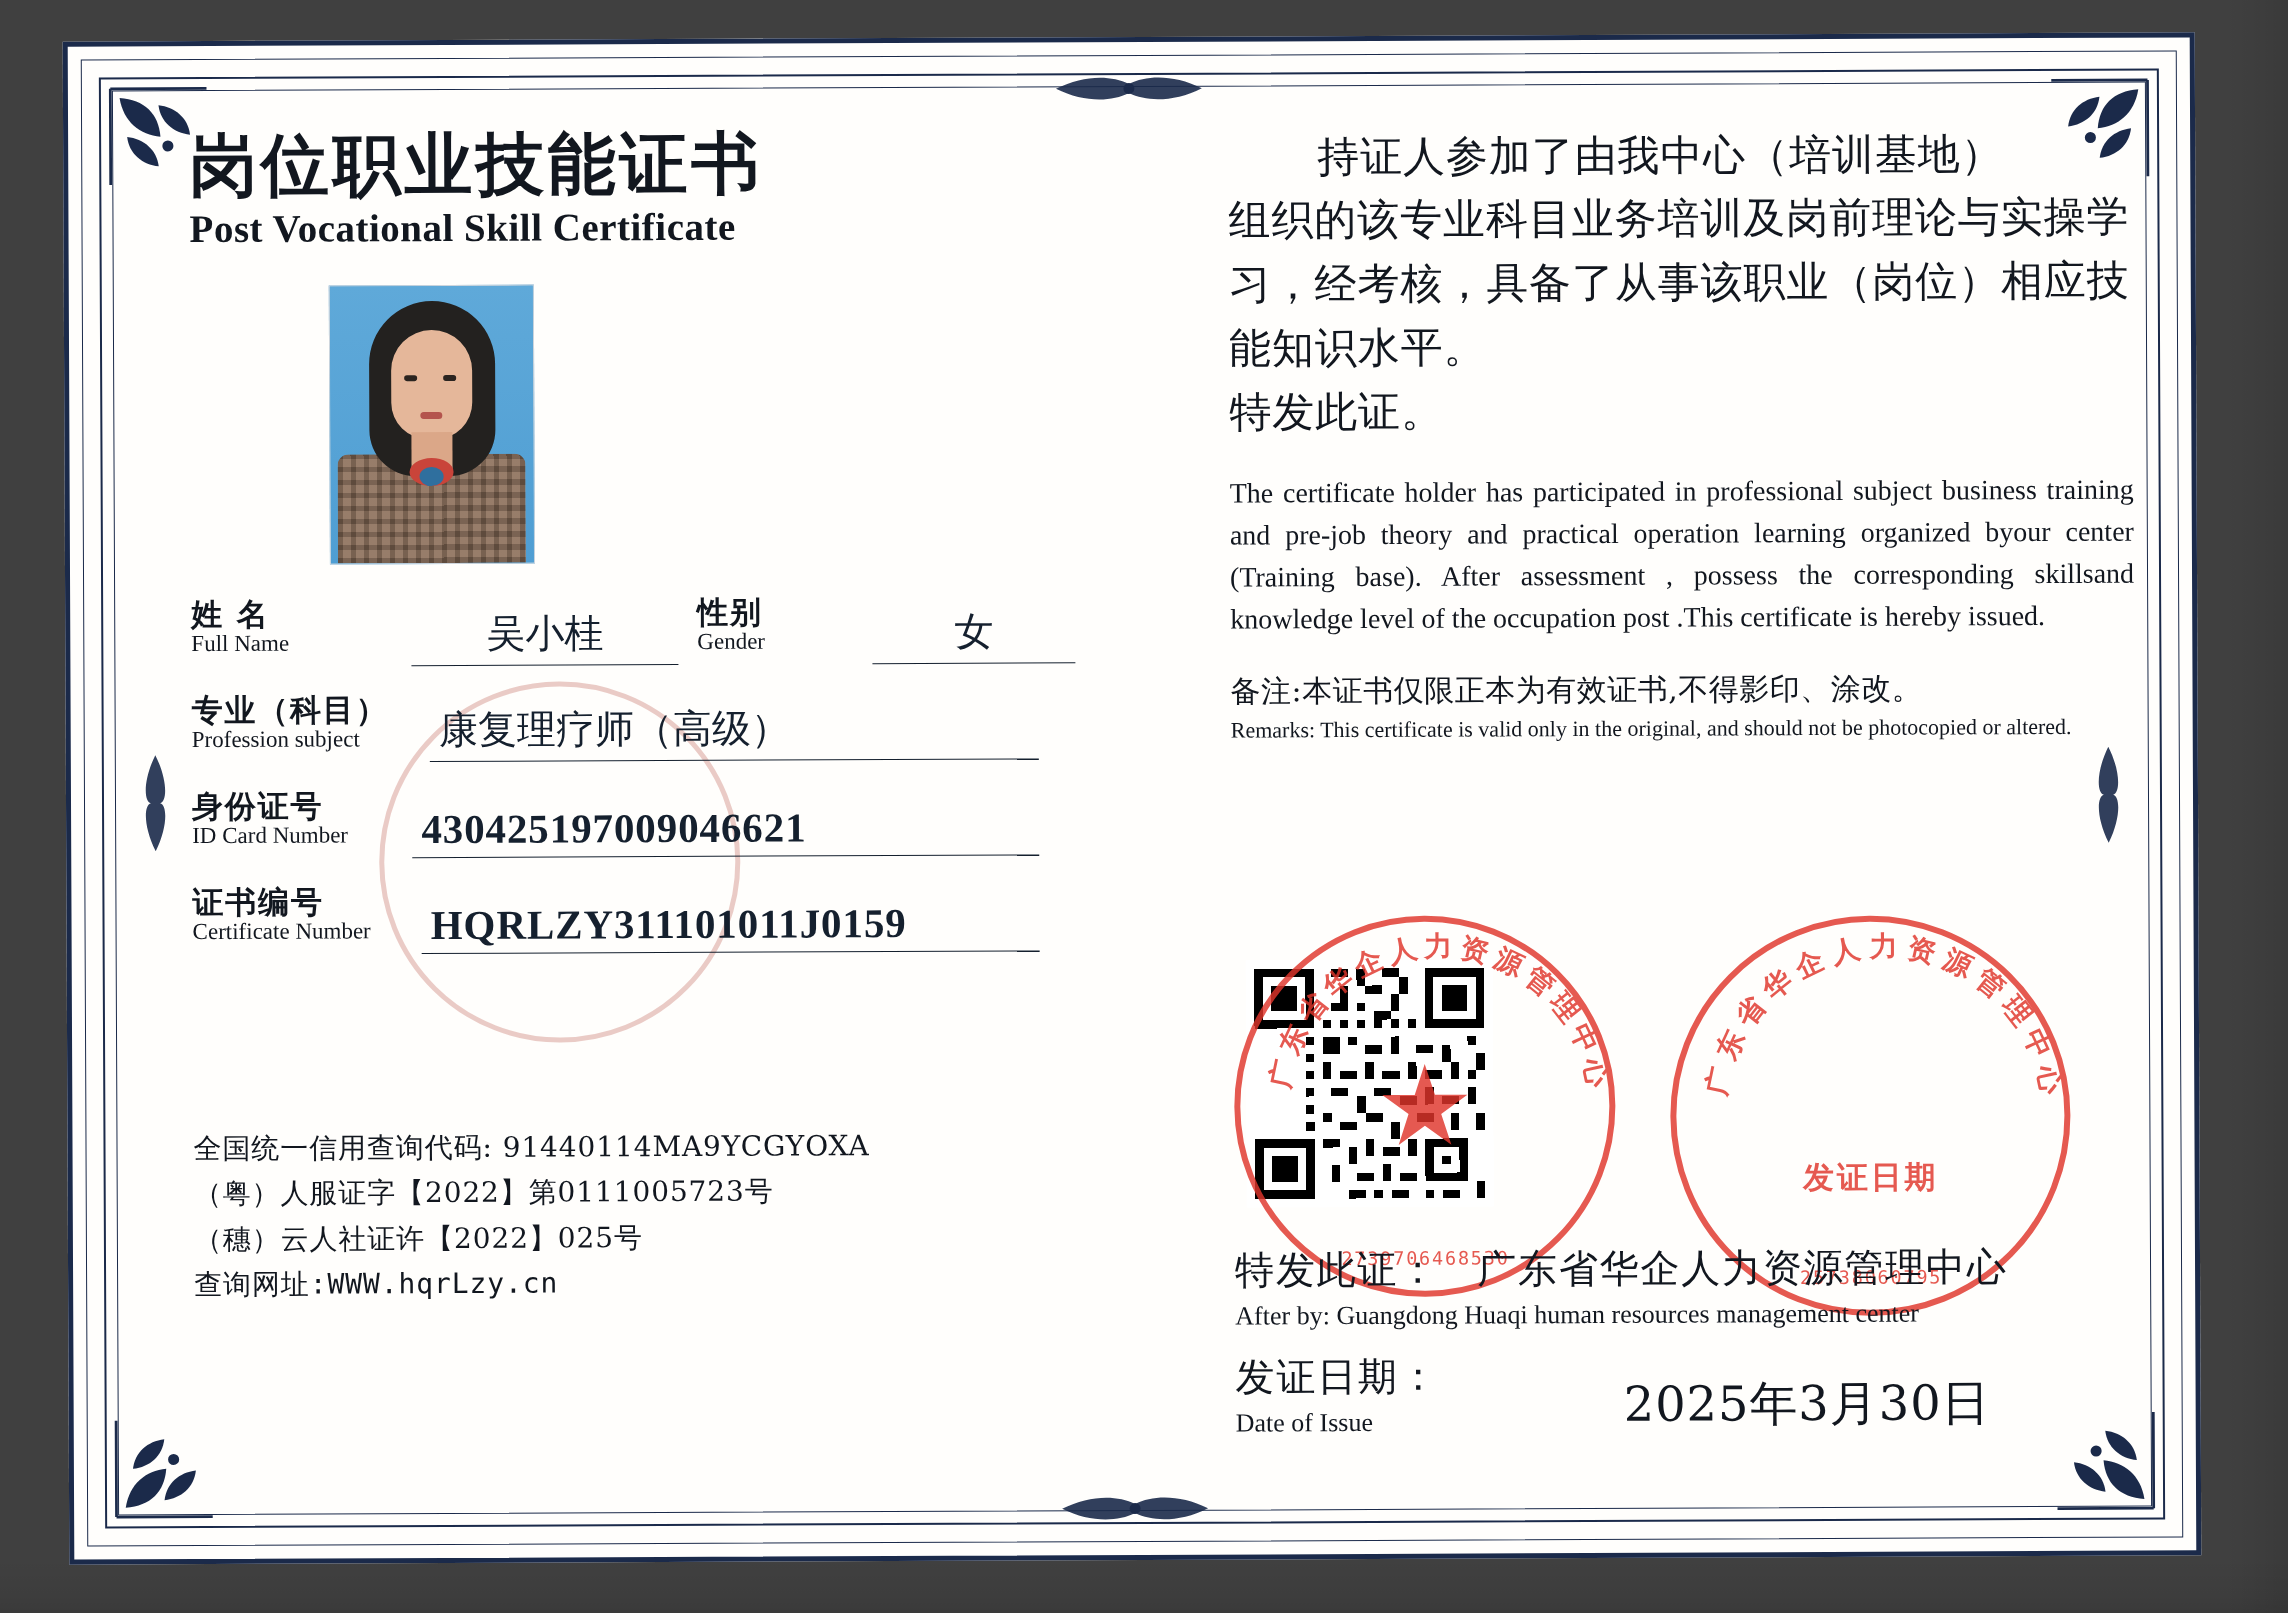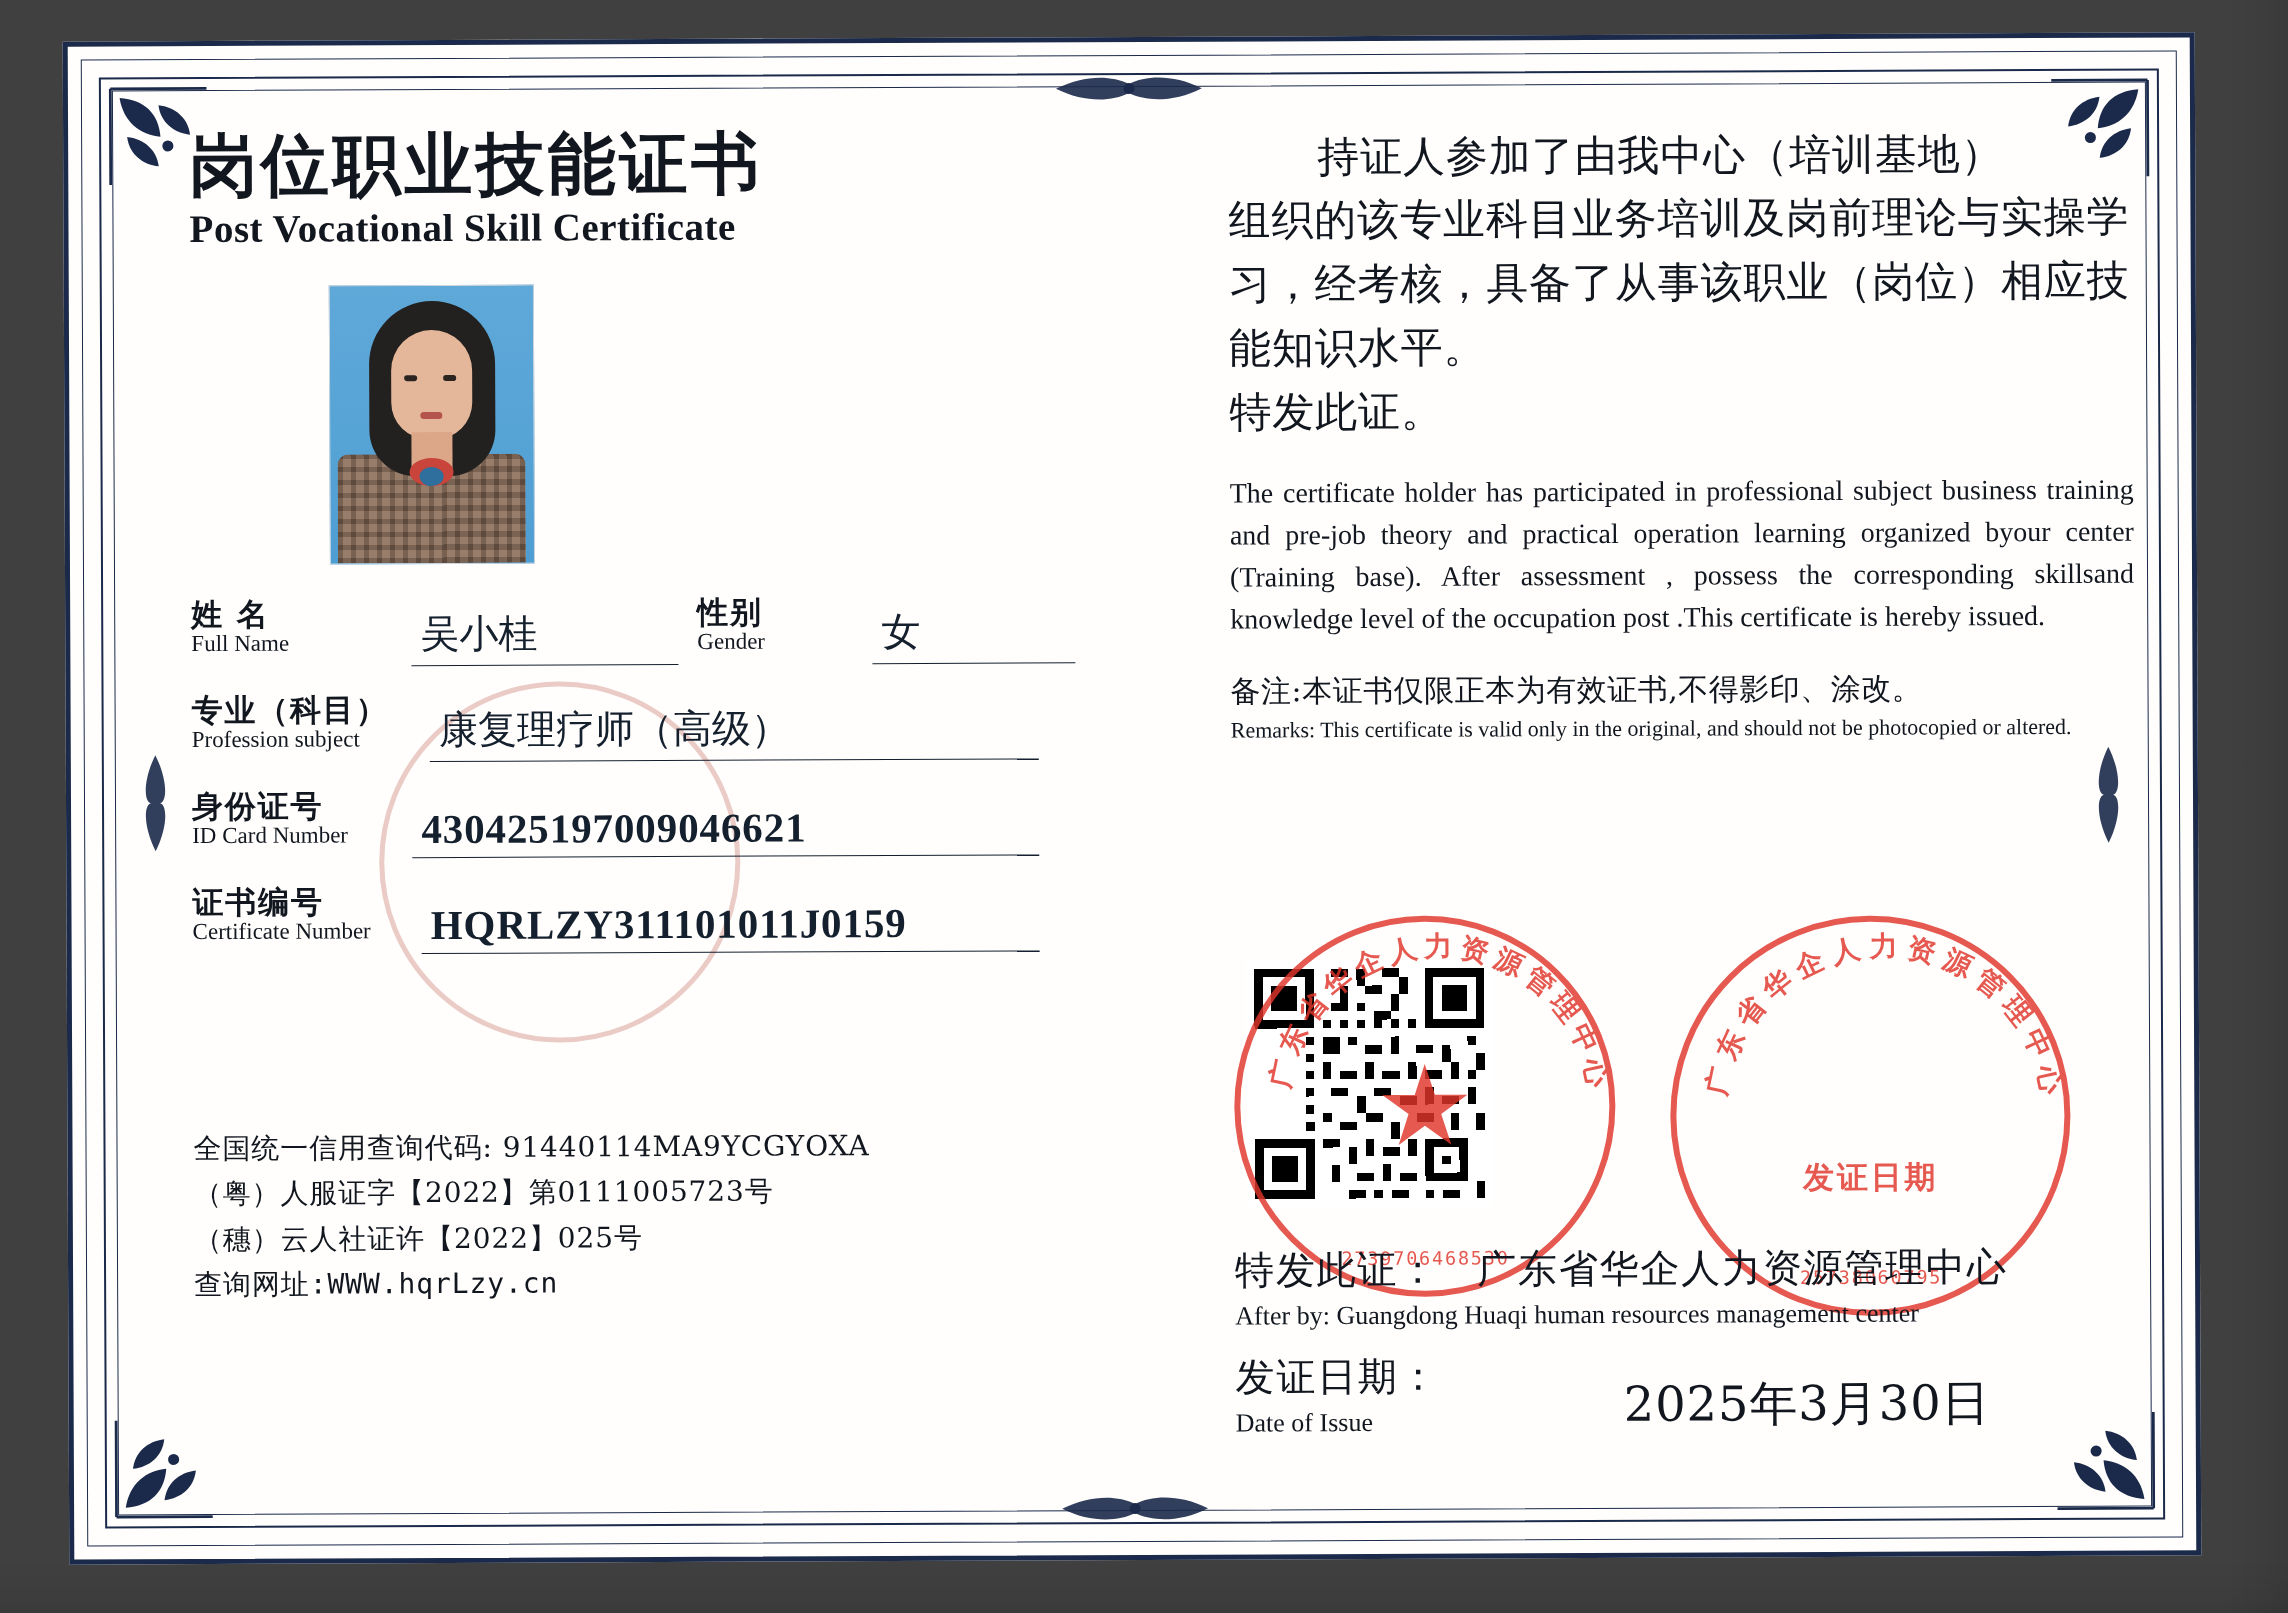--- a/index.html
+++ b/index.html
@@ -221,20 +221,21 @@
     color: #12171f;
     line-height: 1.1;
   }
   .fvalue {
     position: absolute;
     bottom: 20px;
     border-bottom: 1.8px solid #15202e;
     font-family: "DejaVu Serif", serif;
     font-size: 39px;
     color: #15202e;
+    text-align: center;
     padding: 0 9.2px 3.7px 9.2px;
     white-space: nowrap;
   }
   .fvalue.num {
     font-family: "Liberation Serif", serif;
     font-weight: bold;
     letter-spacing: 0.9px;
     font-size: 41px;
   }
 

